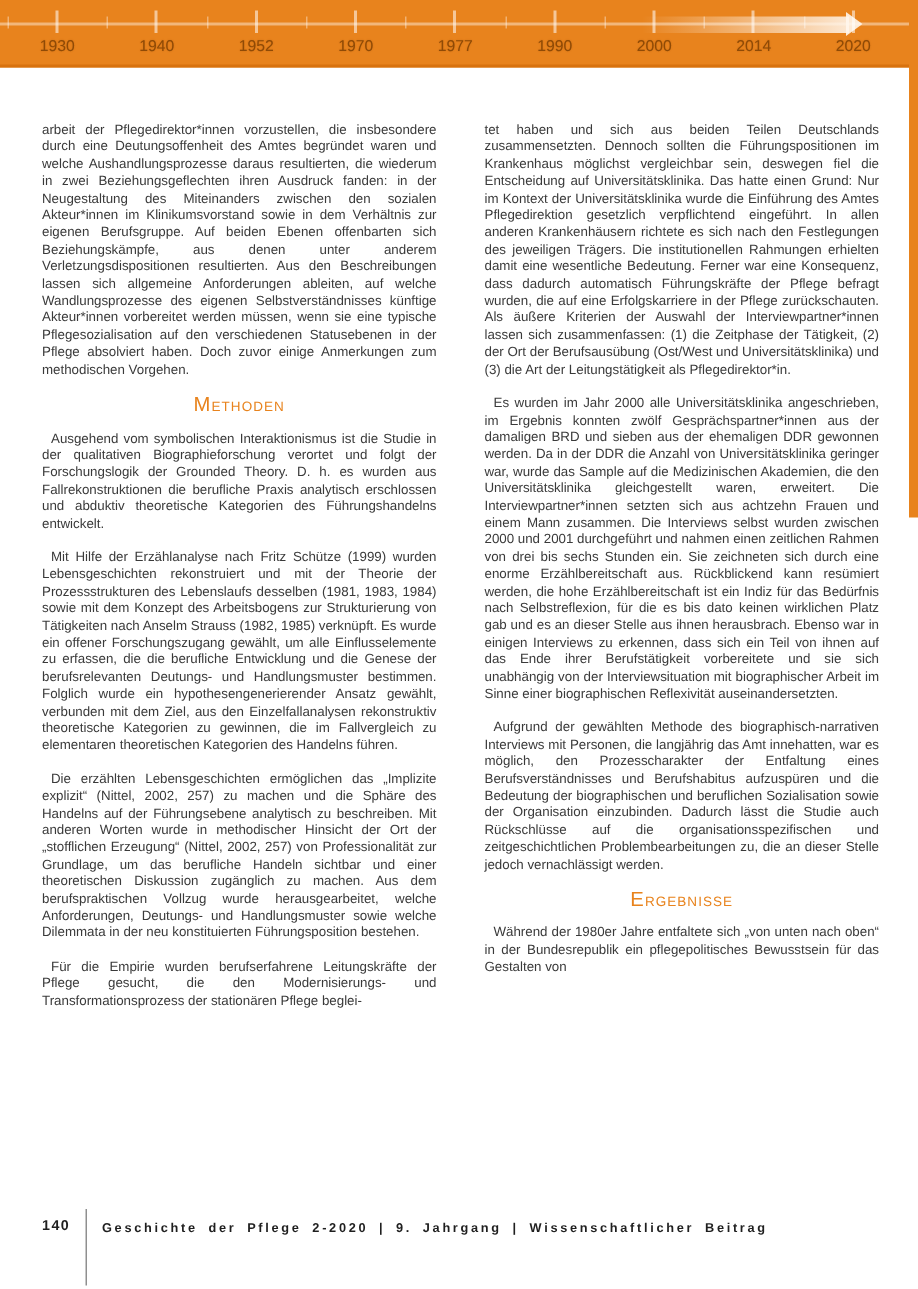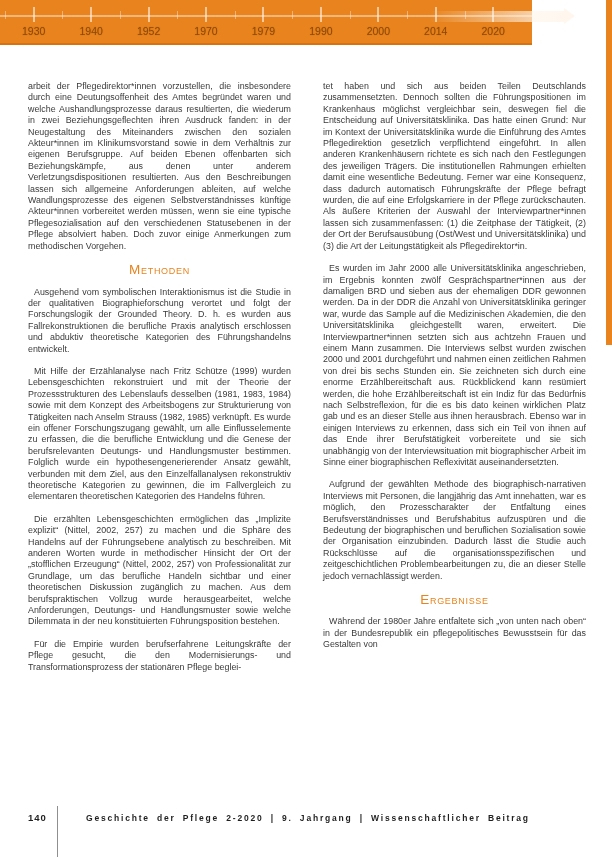--- a/index.html
+++ b/index.html
@@ -4,21 +4,21 @@
 <style>
   html,body{margin:0;padding:0;}
   body{
     width:612px;height:859px;position:relative;background:#ffffff;
     font-family:"Liberation Sans", sans-serif;overflow:hidden;
   }
   .page{position:absolute;inset:0;}
 
   
   .band{
-    position:absolute;left:0;top:0;width:532px;height:43px;
+    position:absolute;left:0;top:0;width:612px;height:43px;
     background:#e8831d;border-bottom:2px solid #d8720e;
   }
   .tl-line{
     position:absolute;left:0;right:0;top:15px;height:2px;
     background:rgba(255,255,255,0.42);
   }
   .tl-arrow{
     position:absolute;left:428px;top:11px;width:138px;height:11px;
     background:linear-gradient(to right, rgba(255,246,236,0), rgba(255,246,236,0.88));
   }
@@ -67,21 +67,21 @@
 
   
   .footer{position:absolute;left:28px;top:806px;right:28px;height:53px;font-weight:bold;}
   .pagenum{
     position:absolute;left:0;top:6px;font-size:9.5px;letter-spacing:1px;color:#1f1f1f;
   }
   .footrule{
     position:absolute;left:29px;top:0;bottom:2px;width:1px;background:#8f8f8f;
   }
   .journal{
-    position:absolute;left:58px;top:7px;font-size:8.5px;letter-spacing:1.8px;
+    position:absolute;left:40px;top:7px;font-size:8.5px;letter-spacing:1.8px;
     word-spacing:3px;color:#1f1f1f;white-space:nowrap;
   }
 </style>
 </head>
 <body>
 
 <div class="page">
 
   <header class="band">
     <div class="tl-line"></div>
@@ -94,21 +94,21 @@
       <span class="tl-cell">
           <span class="yr">1940</span>
         </span>
       <span class="tl-cell">
           <span class="yr">1952</span>
         </span>
       <span class="tl-cell">
           <span class="yr">1970</span>
         </span>
       <span class="tl-cell">
-          <span class="yr">1979</span>
+          <span class="yr">1977</span>
         </span>
       <span class="tl-cell">
           <span class="yr">1990</span>
         </span>
       <span class="tl-cell">
           <span class="yr">2000</span>
         </span>
       <span class="tl-cell">
           <span class="yr">2014</span>
         </span>

